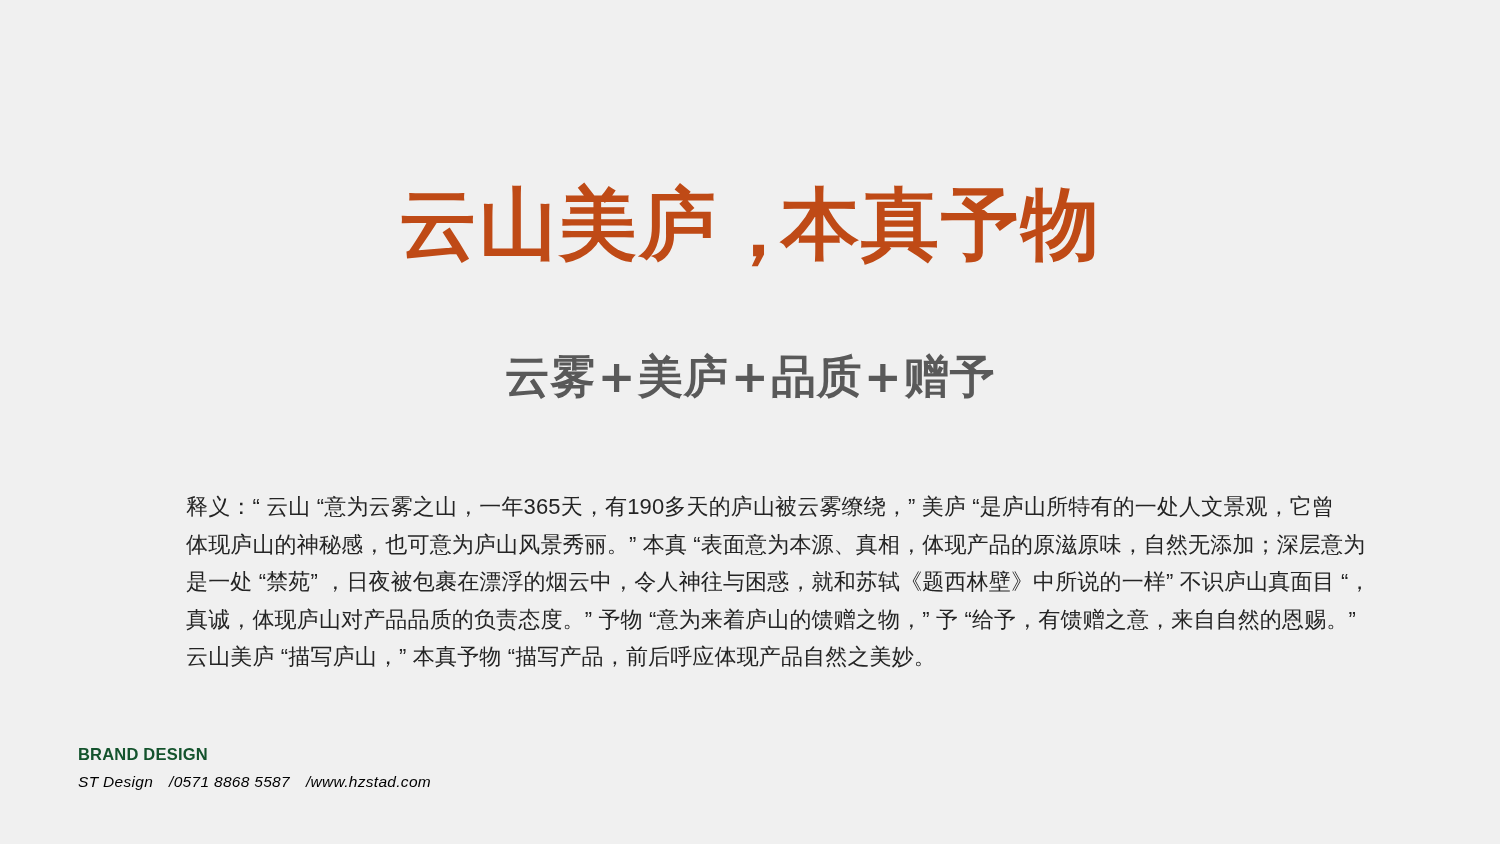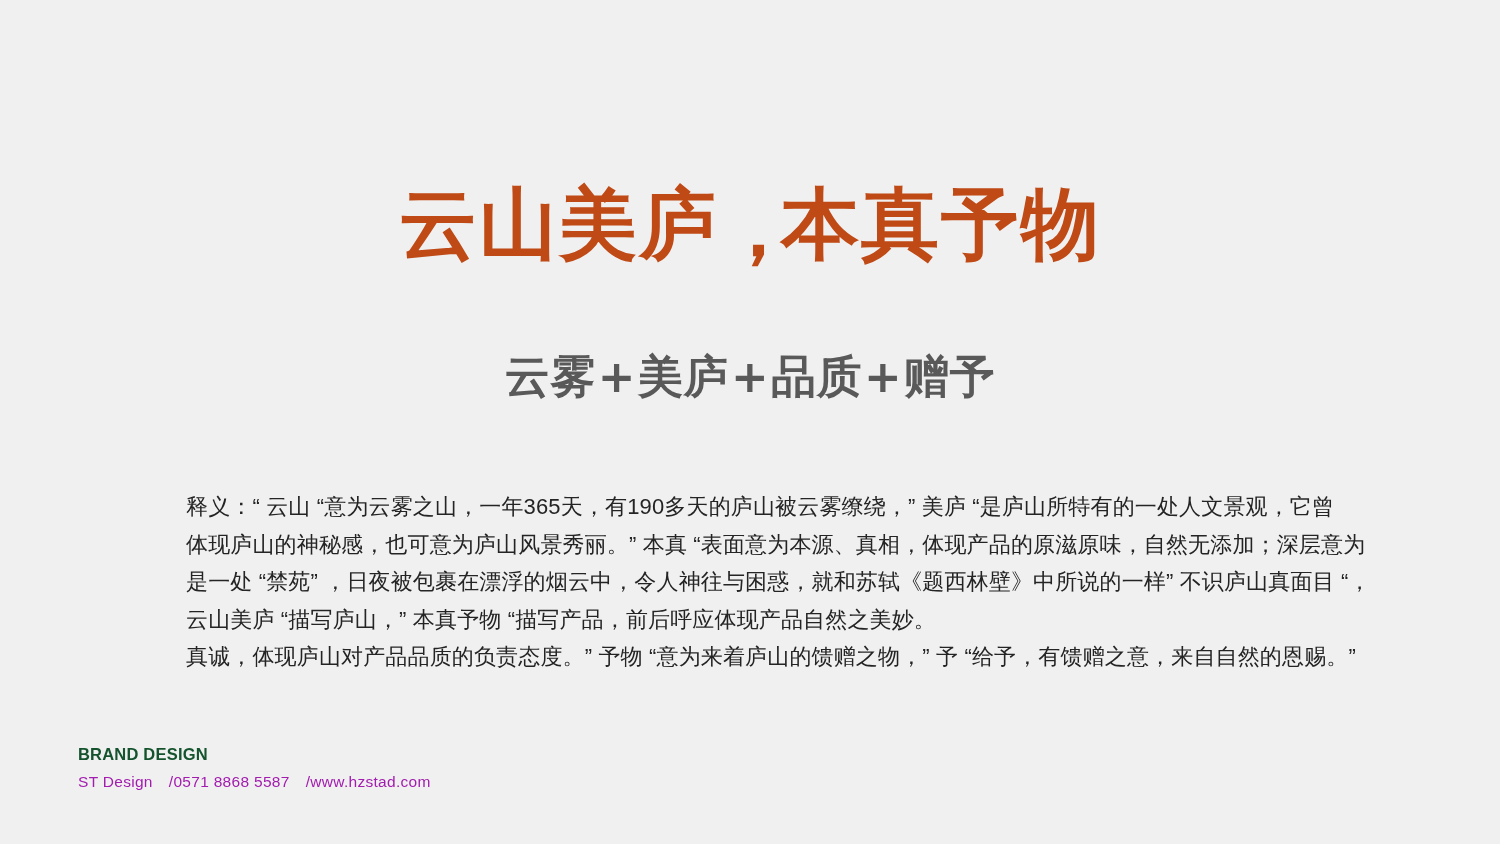--- a/index.html
+++ b/index.html
@@ -122,24 +122,24 @@
   </div>
 
   <div class="subhead" style="color: rgb(89, 89, 89);">
     <span>云雾</span><span class="plus">+</span><span>美庐</span><span class="plus">+</span><span>品质</span><span class="plus">+</span><span>赠予</span>
   </div>
 
   <div class="body-block" style="color: rgb(36, 36, 36);">
     <span class="body-line">释义：“ 云山 “意为云雾之山，一年365天，有190多天的庐山被云雾缭绕，” 美庐 “是庐山所特有的一处人文景观，它曾</span>
     <span class="body-line">体现庐山的神秘感，也可意为庐山风景秀丽。” 本真 “表面意为本源、真相，体现产品的原滋原味，自然无添加；深层意为</span>
     <span class="body-line">是一处 “禁苑” ，日夜被包裹在漂浮的烟云中，令人神往与困惑，就和苏轼《题西林壁》中所说的一样” 不识庐山真面目 “，</span>
+    <span class="body-line">真诚，体现庐山对产品品质的负责态度。” 予物 “意为来着庐山的馈赠之物，” 予 “给予，有馈赠之意，来自自然的恩赐。”</span>
     <span class="body-line last">云山美庐 “描写庐山，” 本真予物 “描写产品，前后呼应体现产品自然之美妙。</span>
-    <span class="body-line">真诚，体现庐山对产品品质的负责态度。” 予物 “意为来着庐山的馈赠之物，” 予 “给予，有馈赠之意，来自自然的恩赐。”</span>
   </div>
 
   <div class="footer">
     <div class="footer-brand" style="color: #14532d;">BRAND DESIGN</div>
-    <div class="footer-sub" style="color: #a21caf;">
+    <div class="footer-sub" style="color: #000000; font-style: italic;">
       <span>ST Design</span><span class="footer-gap">&nbsp;</span><span>/0571 8868 5587</span><span class="footer-gap">&nbsp;</span><span>/www.hzstad.com</span>
     </div>
   </div>
 
 </div>
 
 </body></html>

